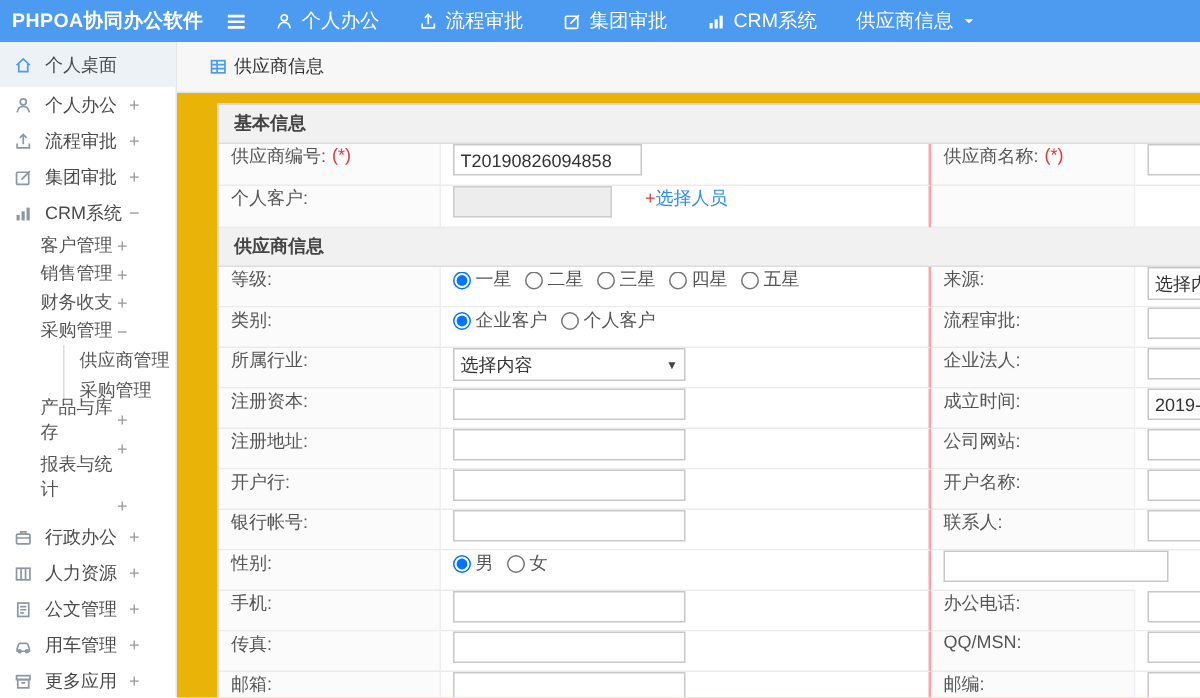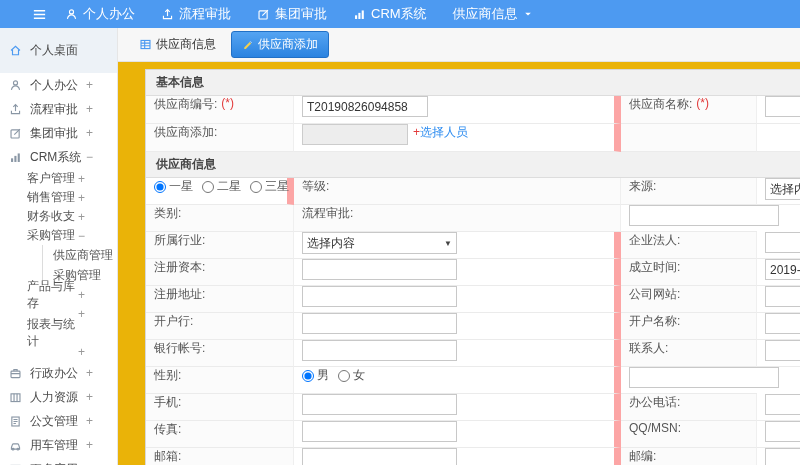--- a/index.html
+++ b/index.html
@@ -12,63 +12,64 @@
   .logo { width:118px; padding-left:8px; font-size:13px; font-weight:bold; letter-spacing:.3px; white-space:nowrap; }
   .hamburger { margin-left:26px; width:26px; height:28px; display:flex; align-items:center; justify-content:center; cursor:pointer; }
   .nav-item { display:flex; align-items:center; gap:5px; padding:0 13px; height:28px; font-size:13px; cursor:pointer; white-space:nowrap; }
   .nav-item svg { display:block; }
 
   
   .sidebar { position:fixed; top:28px; left:0; width:118px; height:437px; background:#fff;
     border-right:1px solid #e6e6e6; overflow:hidden; }
   .side-item { display:flex; align-items:center; height:24px; padding:0 24px 0 9px; color:#4a4a4a; cursor:pointer; }
   .side-item .sicon { width:14px; height:14px; margin-right:7px; color:#8a97a5; display:flex; align-items:center; }
-  .side-item.active { background:#edf2f7; height:45px; }
+  .side-item.active { background:#edf2f7; height:30px; }
   .side-item.active .sicon { color:#4d9af1; }
   .expander { margin-left:auto; color:#999; font-size:12px; }
   .side-item.lvl1 { height:19px; padding-left:27px; padding-right:32px; color:#555; }
   .side-item.lvl2 { height:20px; margin-left:42px; border-left:1px solid #dcdcdc; padding-left:10px; padding-right:0; color:#555; }
 
   
   .main { position:fixed; top:28px; left:118px; width:780px; height:437px; background:#eab308; overflow:hidden; }
   .tabbar { height:34px; background:#f7f7f7; border-bottom:1px solid #e3e3e3; display:flex; align-items:center; padding-left:14px; gap:8px; }
   .tab { display:flex; align-items:center; gap:4px; padding:4px 7px; color:#333; cursor:pointer; }
   .tab.active { background:linear-gradient(#55a4f2,#2b83e0); border:1px solid #2170c6; border-radius:3px; color:#fff; padding:4px 10px; }
 
   .content { height:403px; overflow:hidden; }
   .panel { margin:7px 0 0 27px; width:900px; background:#fff; border:1px solid #d8d8d8; }
 
   .sec-title { height:26px; display:flex; align-items:center; padding:0 10px; background:#f1f1f1;
     border-bottom:1px solid #ddd; font-weight:bold; color:#444; }
   .frow { display:grid; grid-template-columns:148px 327px 136px 1fr; }
   .frow .cell { display:flex; align-items:flex-start; padding:0 8px; border-bottom:1px solid #ebebeb; min-height:27px; }
   .sec1 .cell { min-height:28px; }
   .cell.lbl { background:#fbfbfb; border-right:1px solid #efefef; color:#555; }
-  .cell.val { background:#fff; border-right:7px solid #fca5a5; }
+  .cell.val { background:#fff; border-right:2px solid #fca5a5; }
   .cell.val:last-child { border-right:none; }
   .req { color:#e23b3b; margin-left:4px; }
 
   .inp { height:21px; border:1px solid #c8c8c8; padding:1px 4px; font-size:12px; font-family:inherit; color:#333; background:#fff; }
   .w126 { width:126px; } .w150 { width:150px; } .w155 { width:155px; } .w106 { width:106px; }
   .inp:disabled { background:#ededed; border-color:#ccc; }
-  .link { margin-left:5px; cursor:pointer; text-decoration:none; }
+  .link { margin-left:22px; cursor:pointer; text-decoration:none; }
   .link .plus { color:#e23b3b; }
   .link .ltxt { color:#2d8cf0; }
 
   .select { height:22px; border:1px solid #c8c8c8; background:#fff; display:flex; align-items:center;
     padding:0 4px; color:#333; cursor:pointer; }
   .select .arrow { margin-left:auto; font-size:8px; color:#444; }
 
   .radio-lbl { display:flex; align-items:center; margin-right:9px; color:#555; cursor:pointer; white-space:nowrap; }
   .radio-lbl input { margin:0 3px 0 0; width:12px; height:12px; }
 </style>
 </head>
 <body>
 
 <div class="topbar">
+  <div class="logo">PHPOA协同办公软件</div>
   <div class="hamburger">
     <svg width="15" height="15" viewBox="0 0 16 16">
         <g stroke="#fff" stroke-width="1.8">
           <path d="M2 4h12M2 8h12M2 12h12"></path>
         </g>
       </svg>
   </div>
   <div class="nav-item">
     <svg width="13" height="13" viewBox="0 0 16 16" fill="none" stroke="#fff" stroke-width="1.4">
         <circle cx="8" cy="4.8" r="2.5"></circle>
@@ -251,27 +252,20 @@
 
 <div class="main">
   <div class="tabbar">
     <div class="tab">
       <svg width="13" height="13" viewBox="0 0 16 16" fill="none" stroke="#4d9af1" stroke-width="1.4">
           <rect x="2.5" y="3" width="11" height="10"></rect>
           <path d="M2.5 6.3h11M2.5 9.6h11M7 3v10"></path>
         </svg>
       <span>供应商信息</span>
     </div>
-    <div class="tab active">
-      <svg width="12" height="12" viewBox="0 0 16 16">
-          <path d="M3 11.2L10.2 4l2 2L5 13.2H3z" fill="#f4cf4e"></path>
-          <path d="M11 3.2l1.8 1.8" stroke="#fff" stroke-width="1"></path>
-        </svg>
-      <span>供应商添加</span>
-    </div>
   </div>
 
   <div class="content">
     <div class="panel">
 
       <div class="sec-title">基本信息</div>
       <div class="frow sec1">
         <div class="cell lbl">
           <span>供应商编号:</span>
           <span class="req">(*)</span>
@@ -282,33 +276,36 @@
         <div class="cell lbl">
           <span>供应商名称:</span>
           <span class="req">(*)</span>
         </div>
         <div class="cell val">
           <input class="inp w150" value="" style="">
         </div>
       </div>
       <div class="frow sec1">
         <div class="cell lbl">
-          <span>供应商添加:</span>
+          <span>个人客户:</span>
         </div>
         <div class="cell val">
           <input class="inp w106" disabled="" value="" style="">
           <a class="link"><span class="plus">+</span><span class="ltxt">选择人员</span></a>
         </div>
         <div class="cell lbl"></div>
         <div class="cell val"></div>
       </div>
 
       <div class="sec-title">供应商信息</div>
 
       <div class="frow">
+        <div class="cell lbl">
+            <span>等级:</span>
+          </div>
         <div class="cell val">
           <label class="radio-lbl">
               <input type="radio" name="grade" checked="" style="">
               <span>一星</span>
             </label>
           <label class="radio-lbl">
               <input type="radio" name="grade" style="">
               <span>二星</span>
             </label>
           <label class="radio-lbl">
@@ -317,37 +314,44 @@
             </label>
           <label class="radio-lbl">
               <input type="radio" name="grade" style="">
               <span>四星</span>
             </label>
           <label class="radio-lbl">
               <input type="radio" name="grade" style="">
               <span>五星</span>
             </label>
         </div>
-        <div class="cell lbl">
-            <span>等级:</span>
-          </div>
         <div class="cell lbl">
             <span>来源:</span>
           </div>
         <div class="cell val">
           <div class="select w150">
               <span>选择内容</span>
             </div>
         </div>
       </div>
 
       <div class="frow">
         <div class="cell lbl">
             <span>类别:</span>
           </div>
+        <div class="cell val">
+          <label class="radio-lbl">
+              <input type="radio" name="cat" checked="" style="">
+              <span>企业客户</span>
+            </label>
+          <label class="radio-lbl">
+              <input type="radio" name="cat" style="">
+              <span>个人客户</span>
+            </label>
+        </div>
         <div class="cell lbl">
             <span>流程审批:</span>
           </div>
         <div class="cell val">
             <input class="inp w150" value="" style="">
           </div>
       </div>
 
       <div class="frow">
         <div class="cell lbl">

